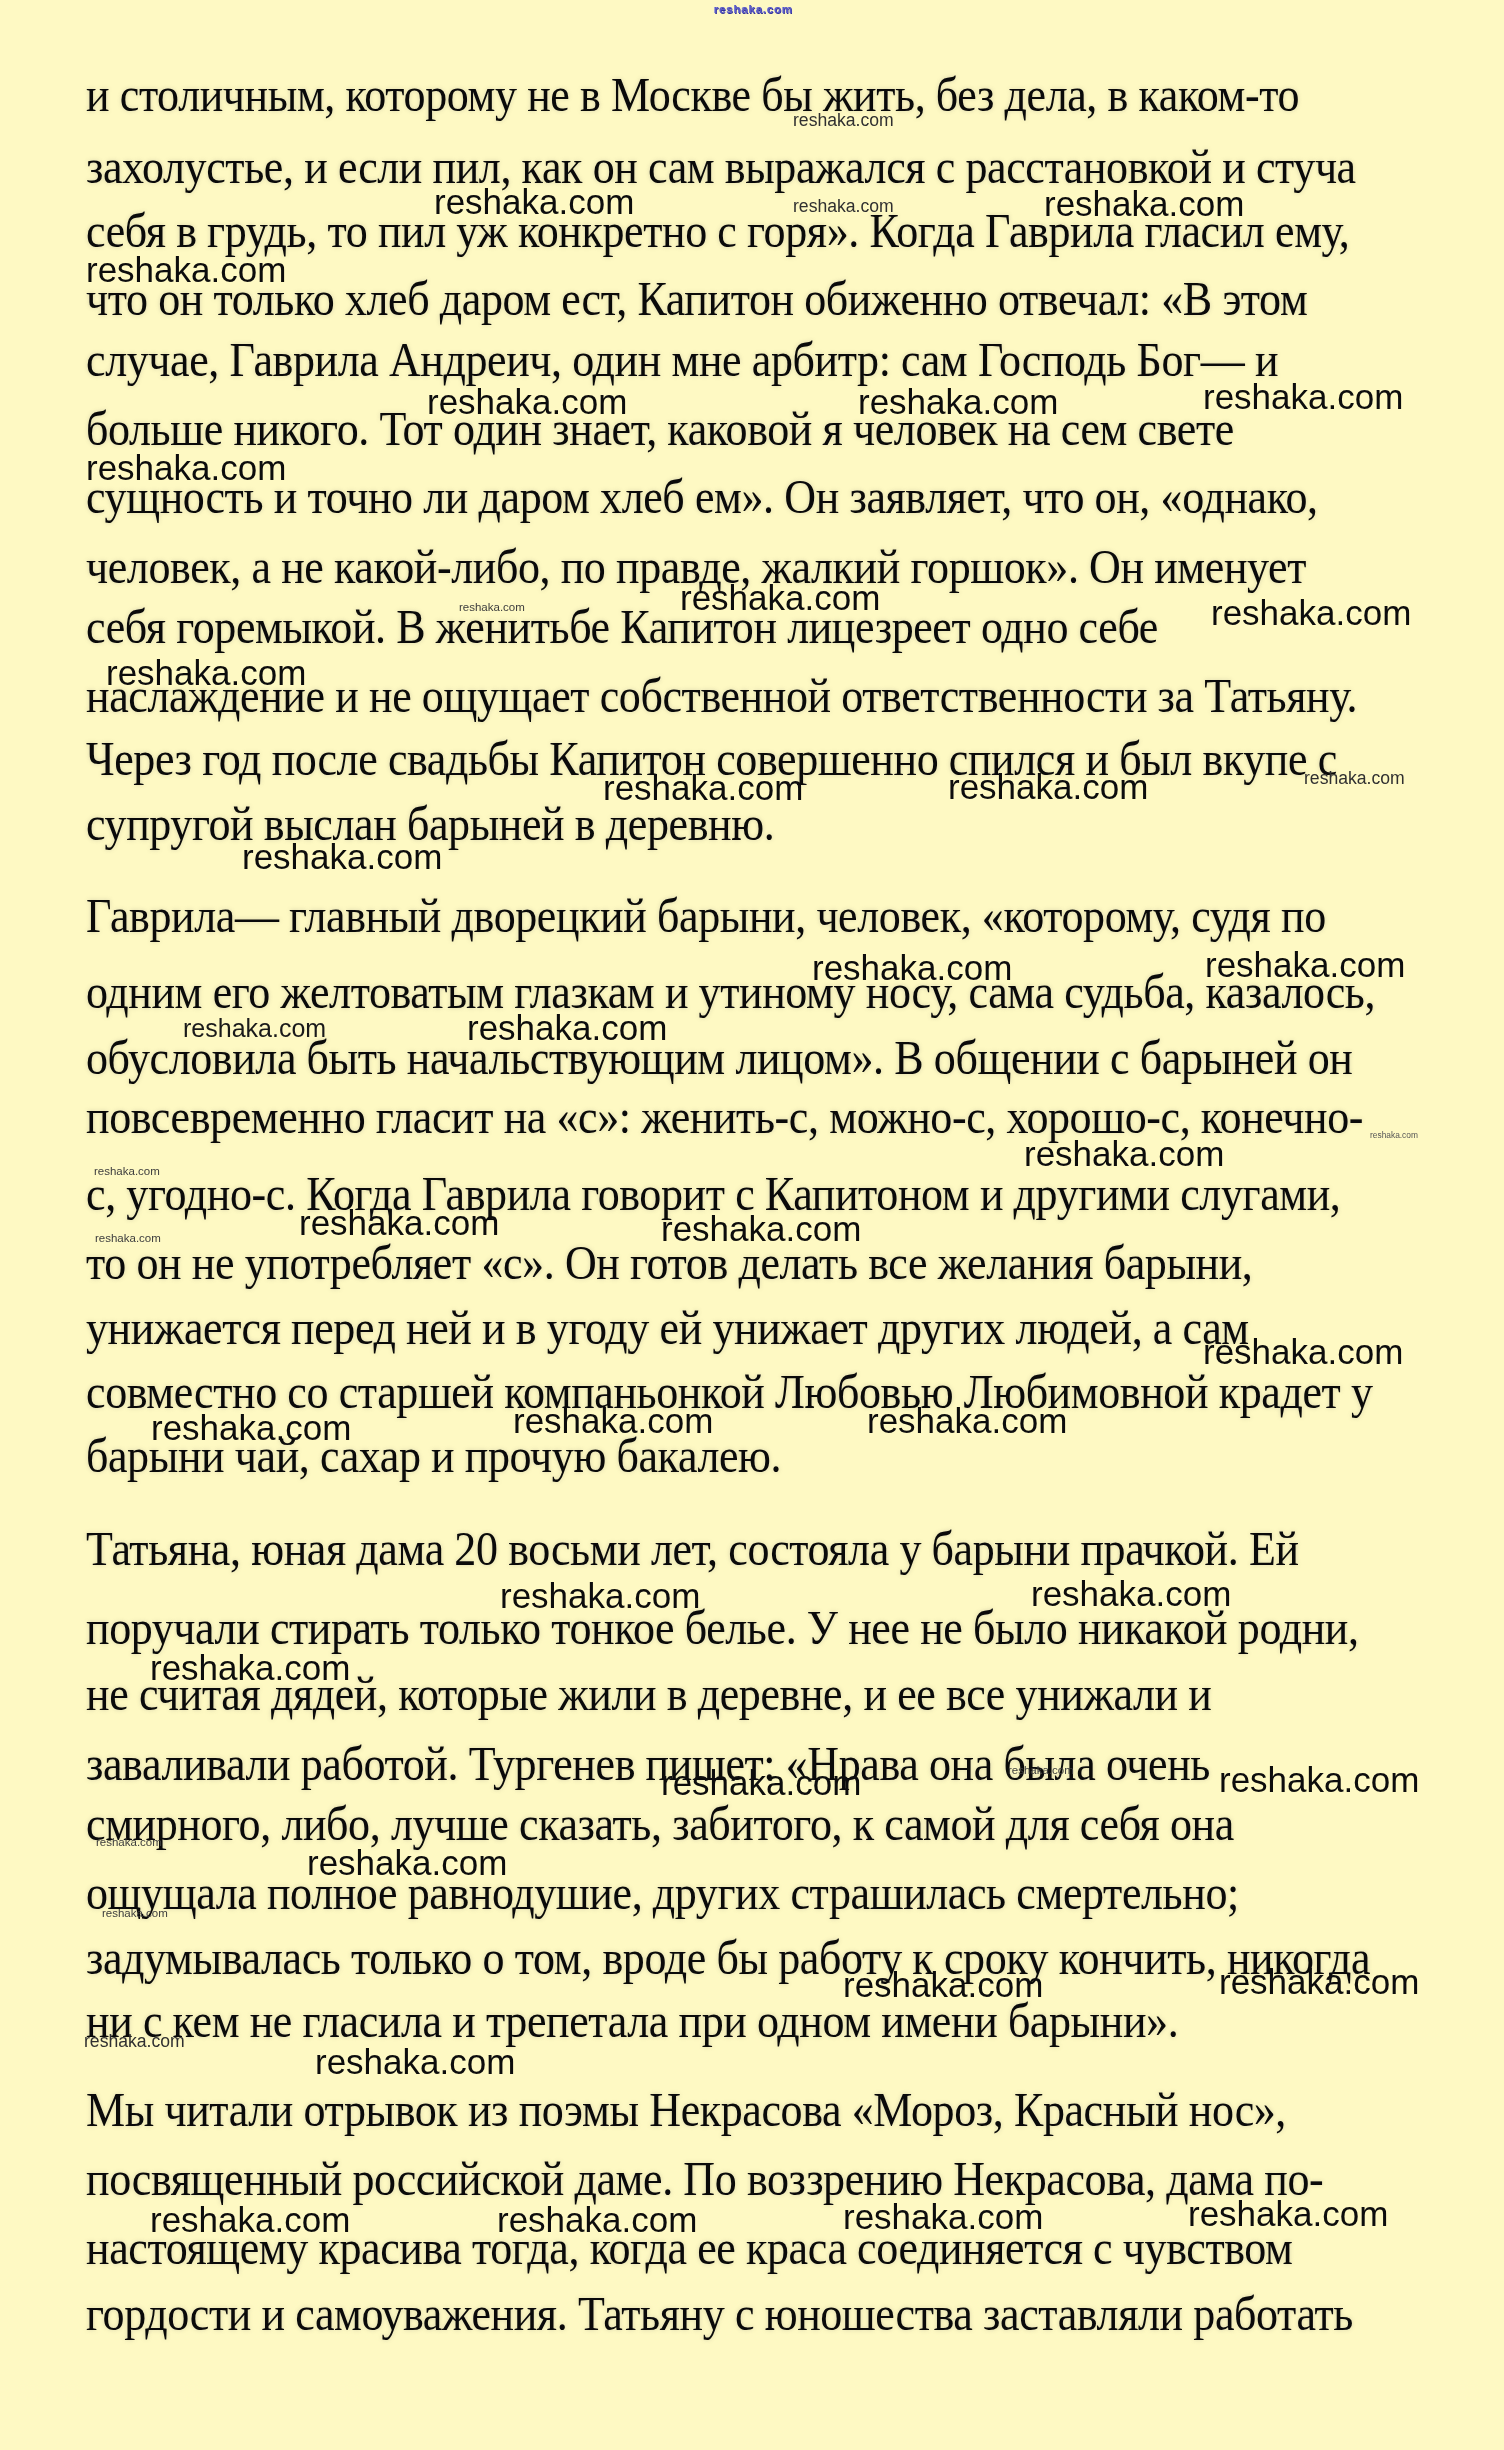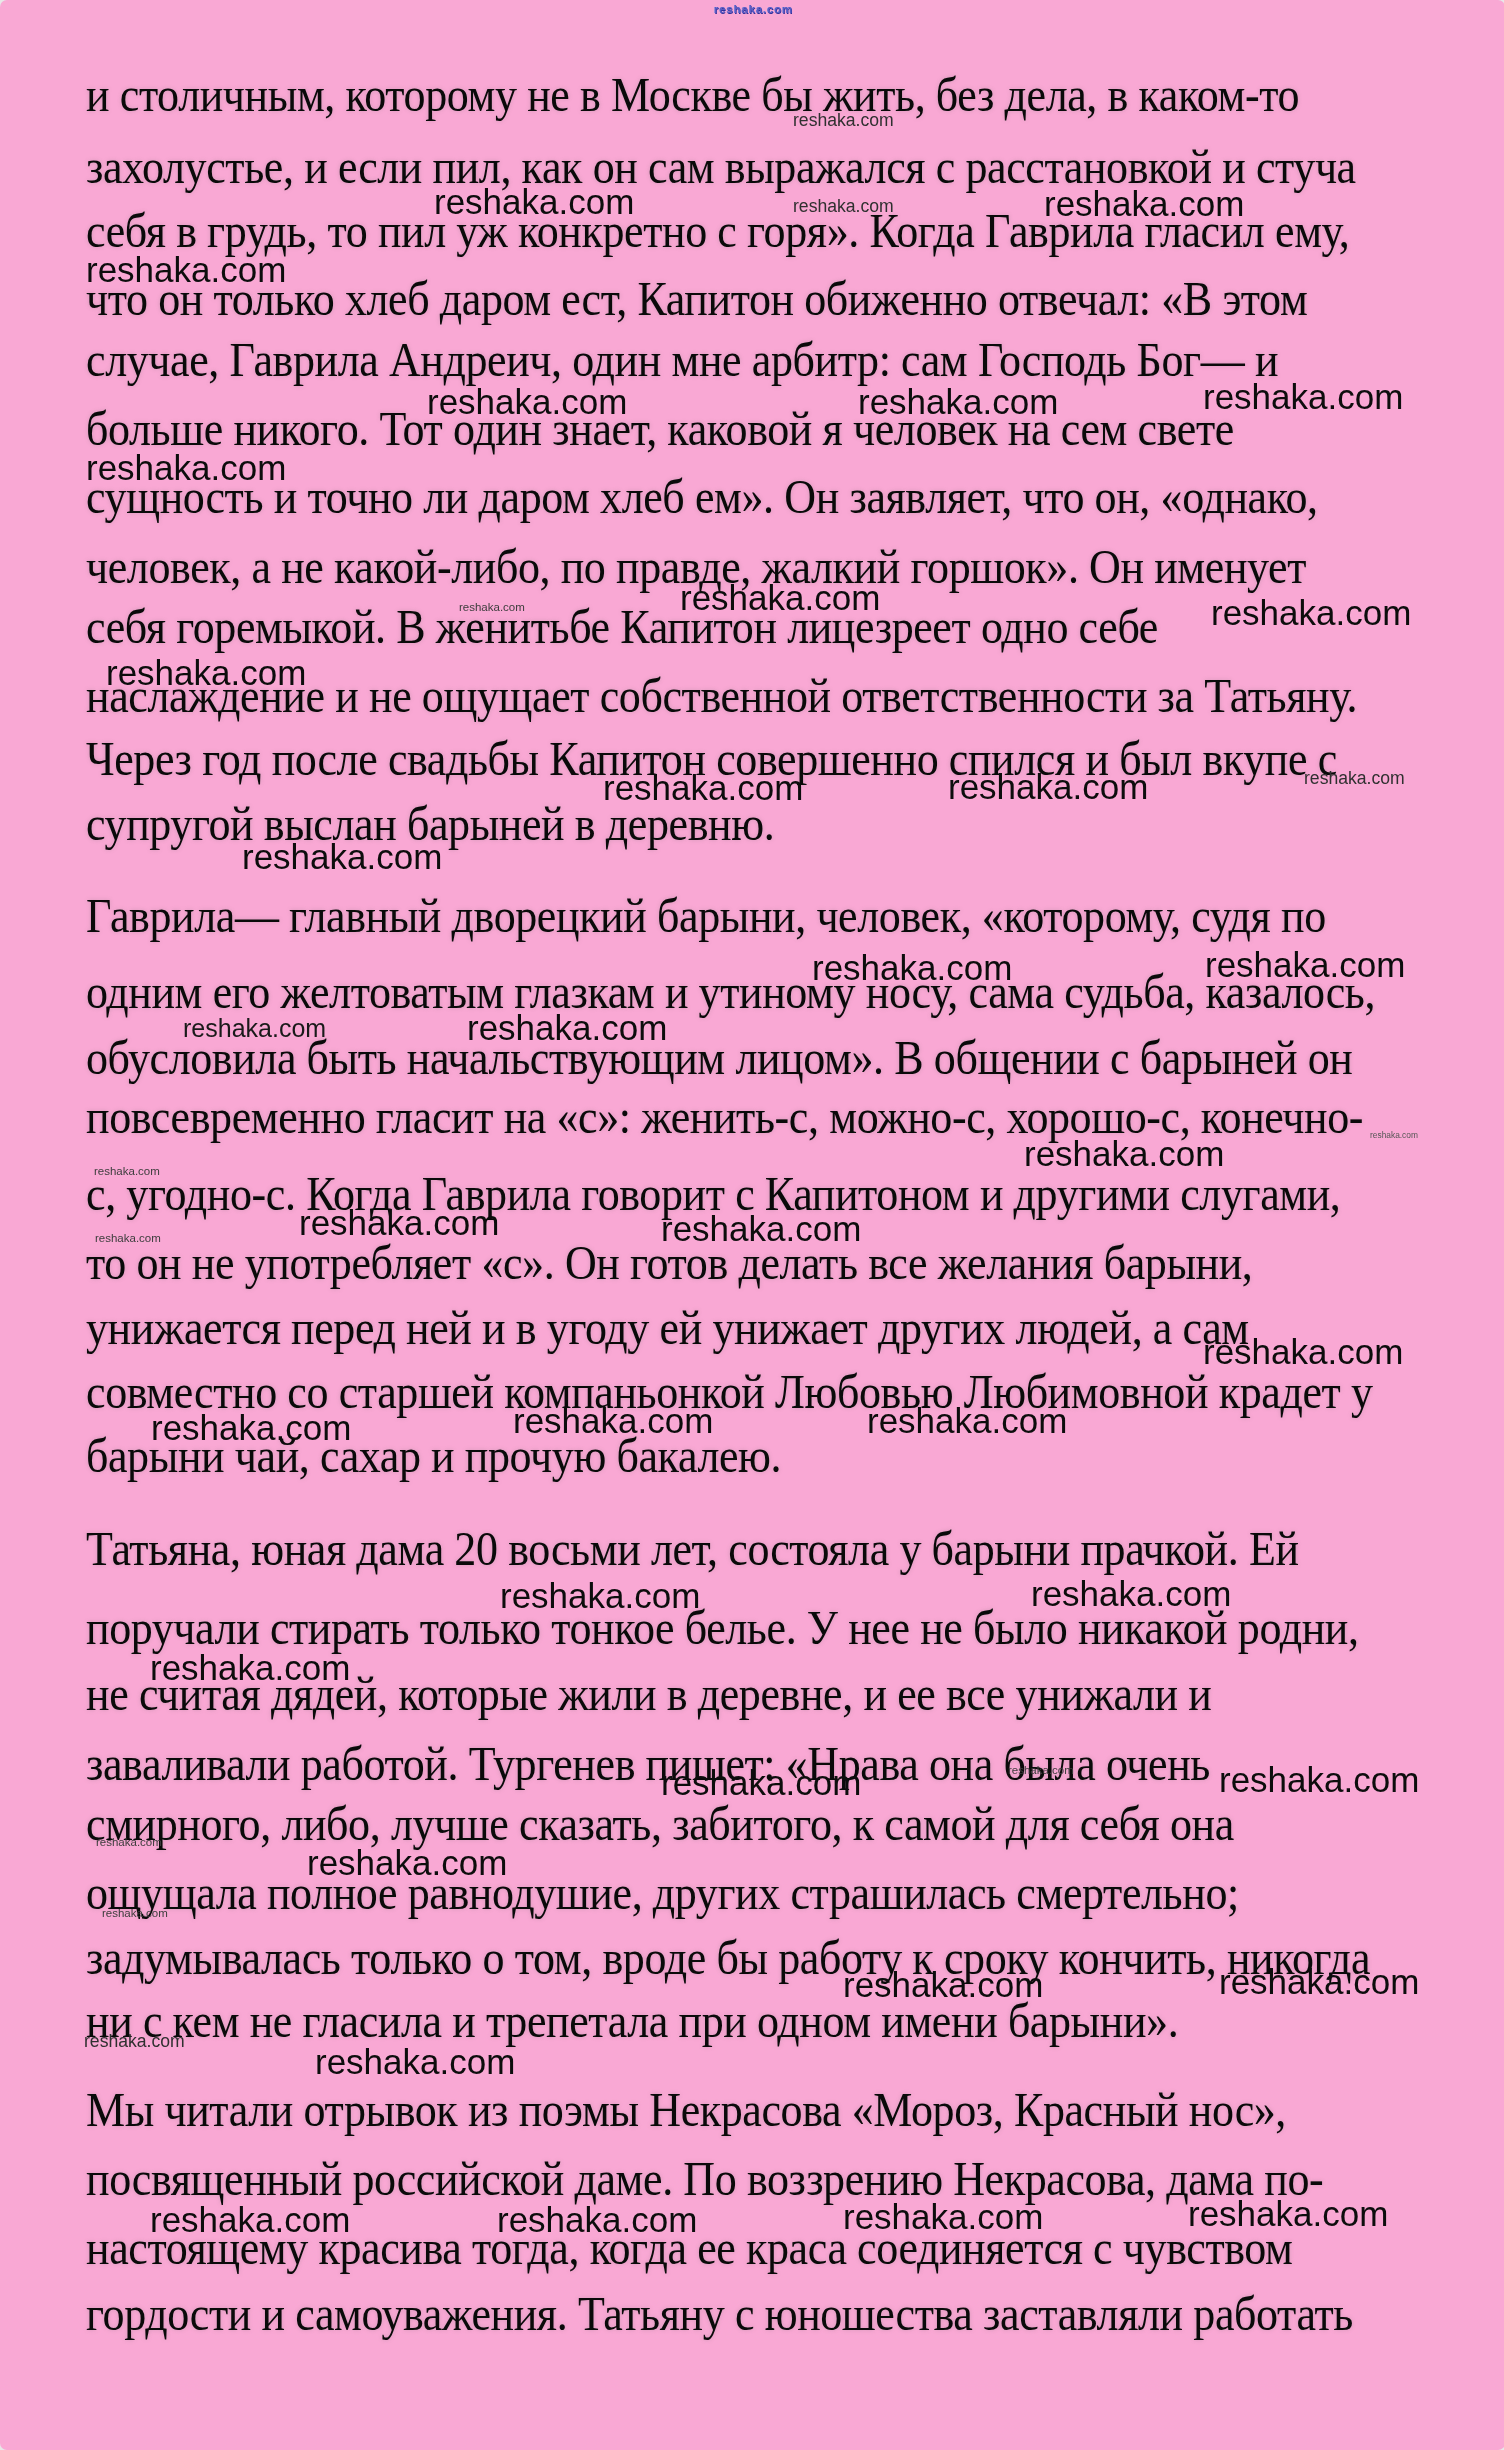--- a/index.html
+++ b/index.html
@@ -1,23 +1,22 @@
 <!DOCTYPE html>
 <html style="font-size:12.3px"><head>
 <meta charset="utf-8">
 <style>
   html,body{margin:0;padding:0;background:#e8e8e8;}
   .page{
     position:relative;
     width:1505px;
     height:2450px;
-    background:#f9a8d4;
+    background:#fef9c3;
     overflow:hidden;
     font-family:"Liberation Serif","DejaVu Serif",serif;
-    border-radius:7px;
   }
   .text-line{
     position:absolute;
     font-size:44px;
     line-height:44px;
     color:#0a0a0a;
     white-space:nowrap;
     letter-spacing:-0.4px;
     transform:scaleY(1.12);
     transform-origin:0 0;

